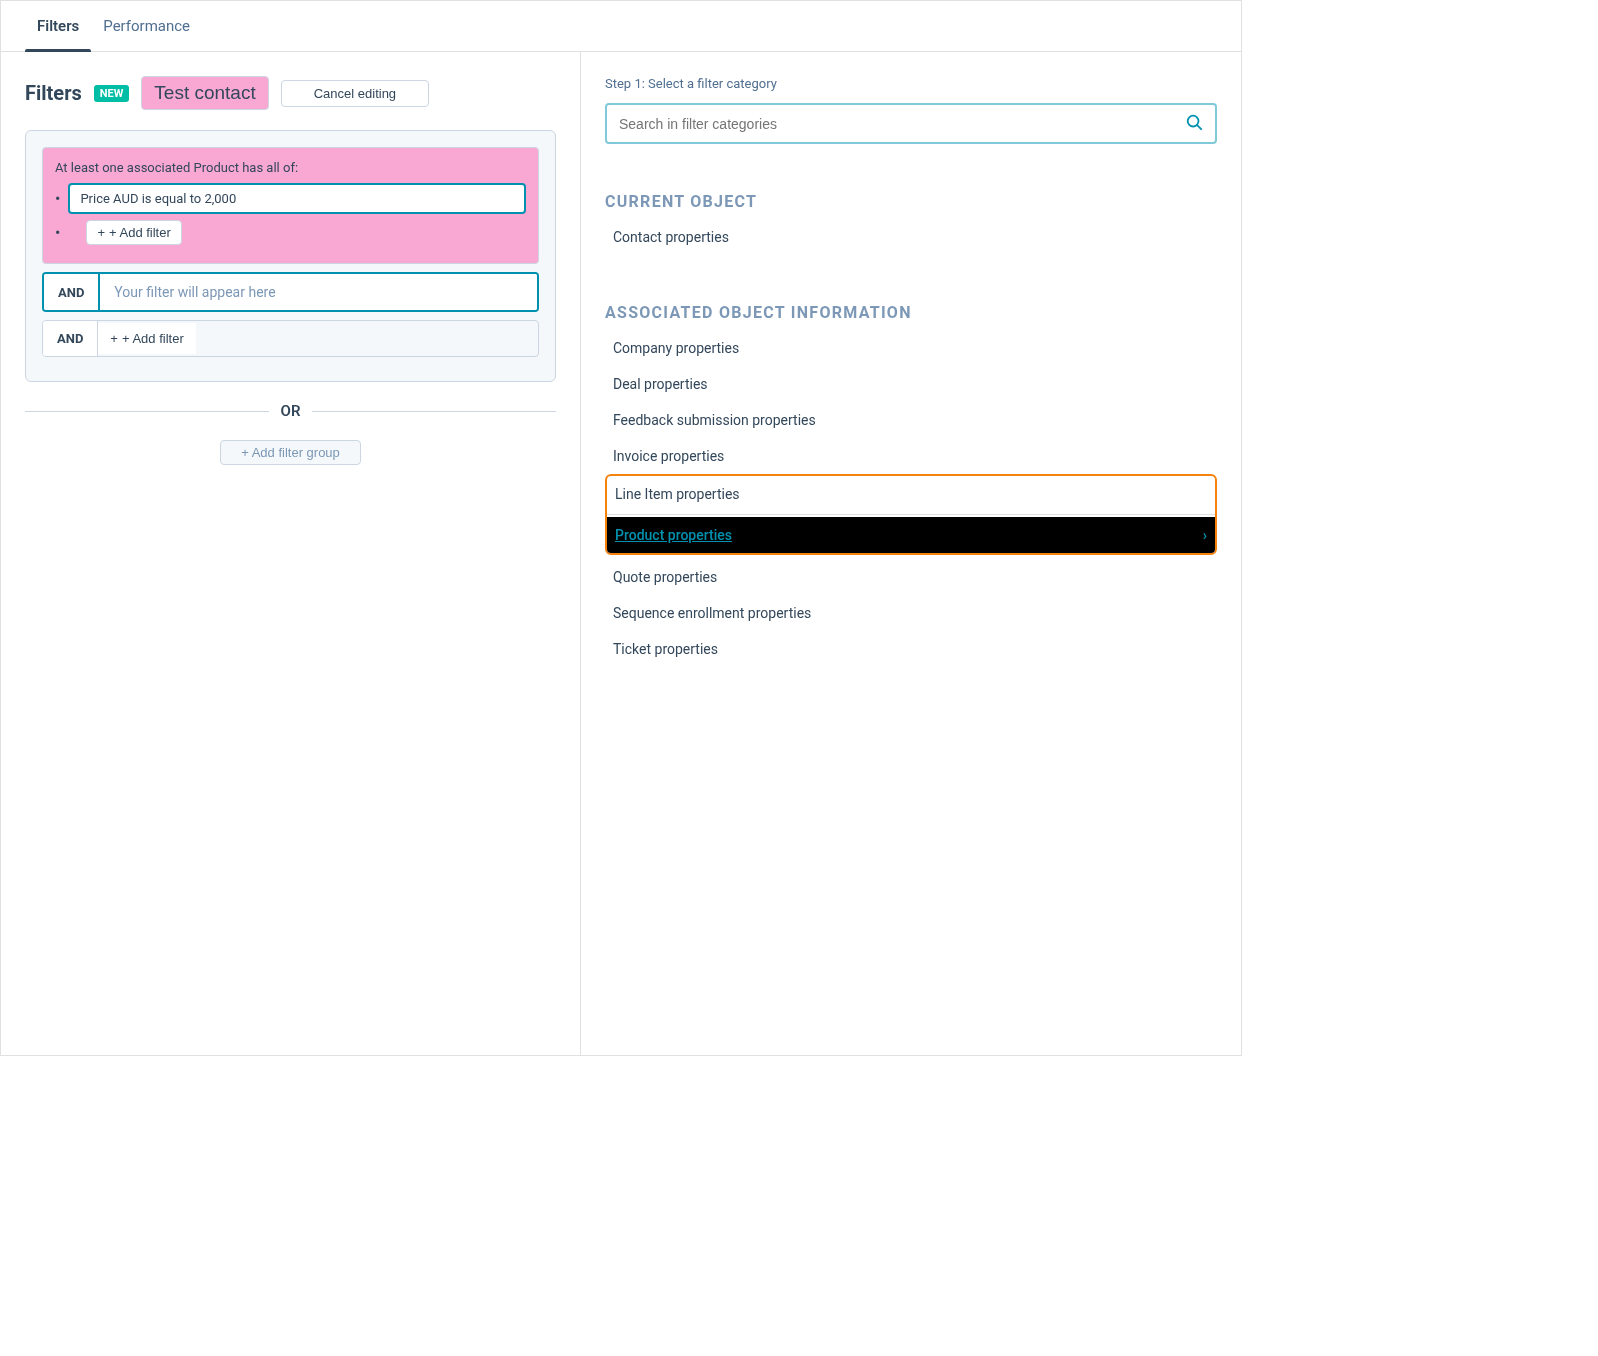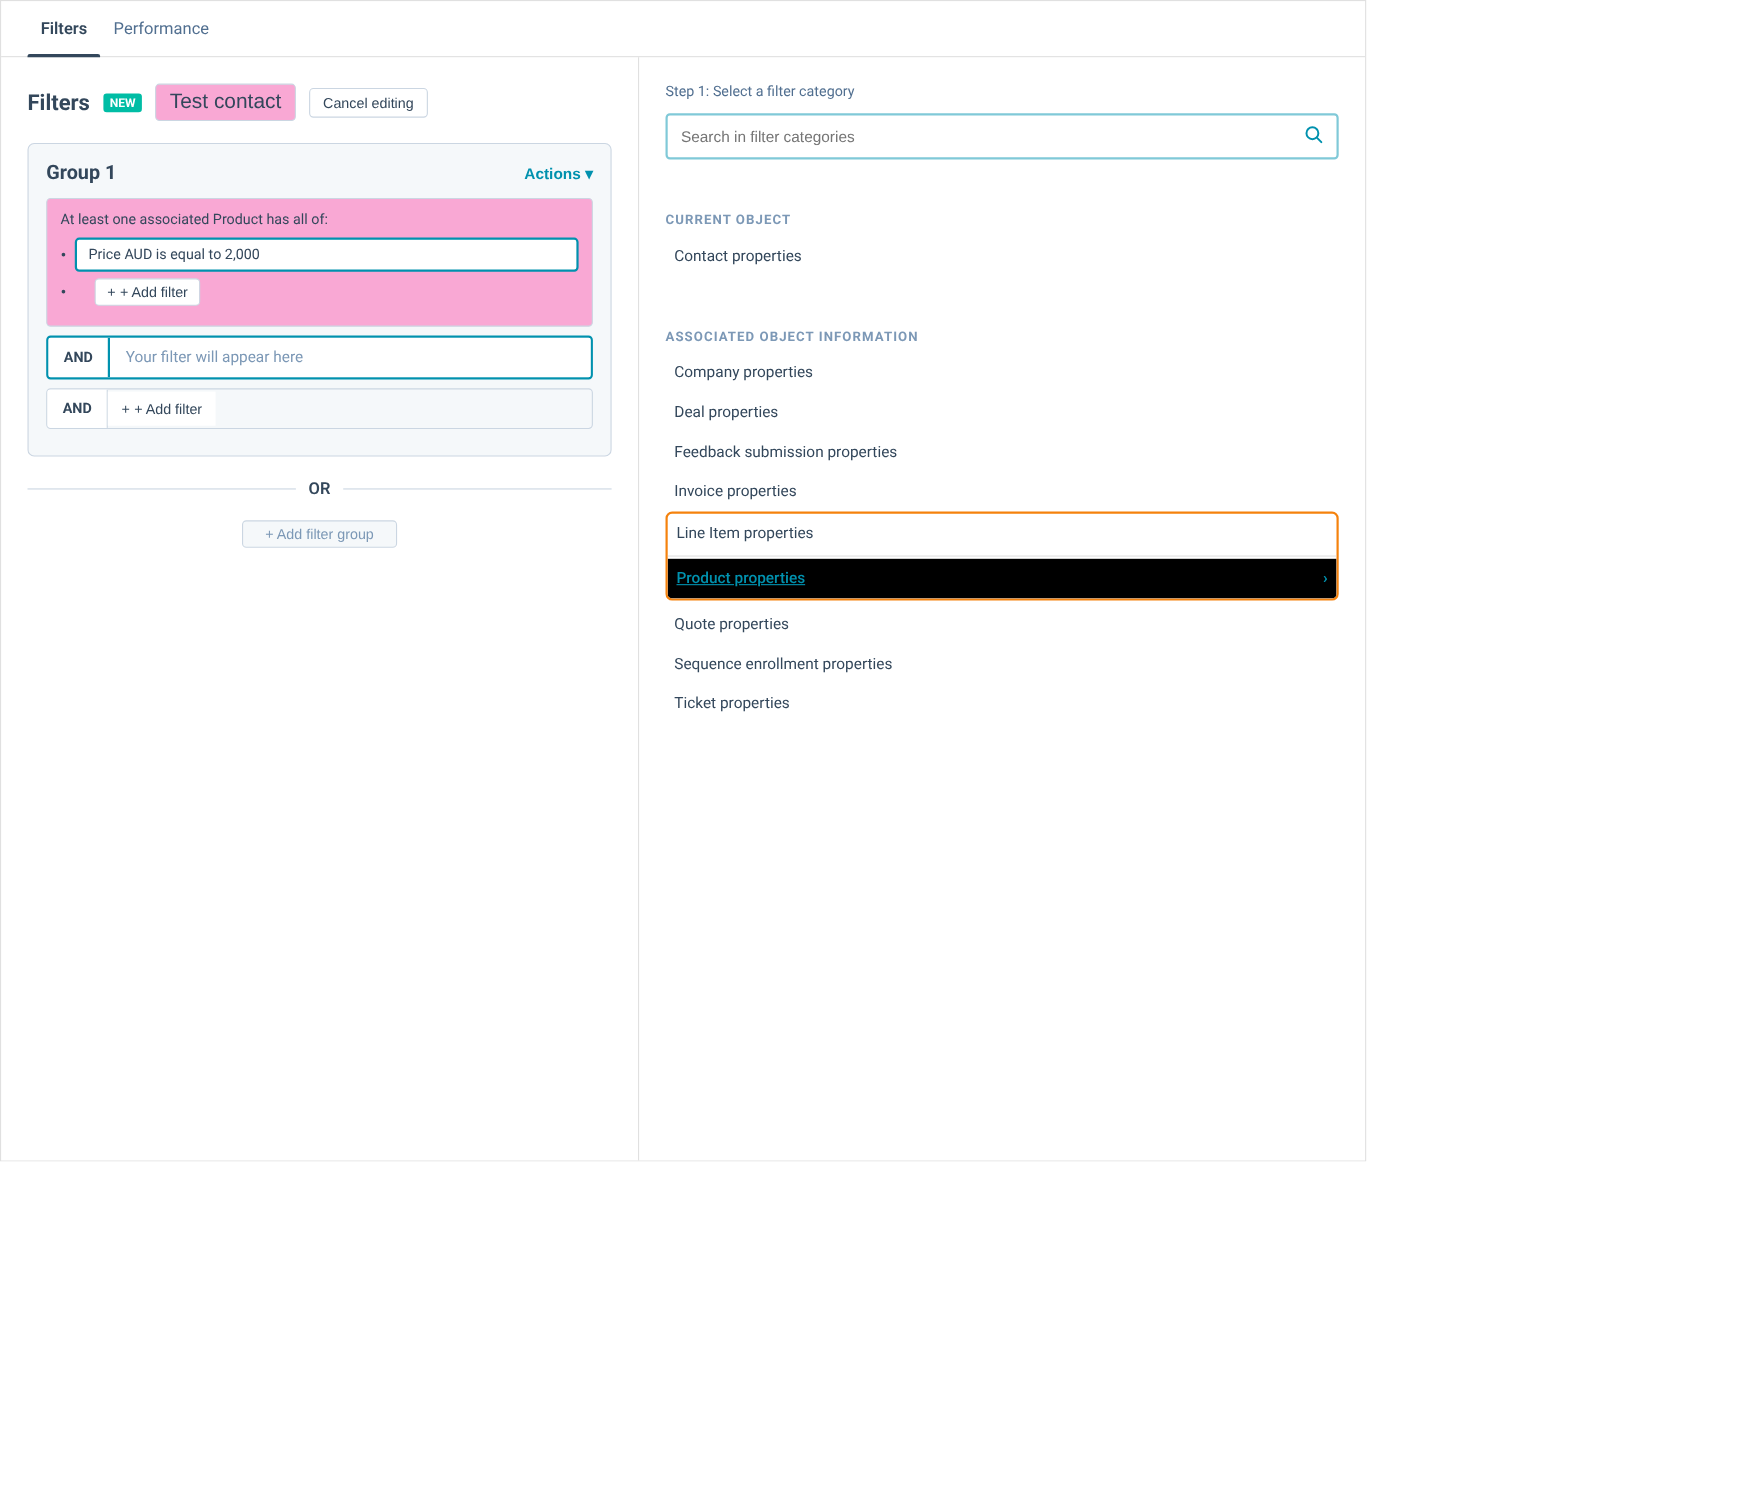--- a/index.html
+++ b/index.html
@@ -81,21 +81,21 @@
       color: #33475b;
       padding: 5px 12px;
       border-radius: 4px;
       font-size: 19px;
       cursor: pointer;
     }
     .cancel-editing-btn {
       border: 1px solid #cbd6e2;
       background: #fff;
       color: #33475b;
-      padding: 5px 12px;
+      padding: 5px 32px;
       border-radius: 4px;
       font-size: 13px;
       cursor: pointer;
     }
     
     .group-box {
       border: 1px solid #cbd6e2;
       border-radius: 6px;
       padding: 16px;
       background: #f5f8fa;
@@ -306,21 +306,21 @@
     }
     .search-icon-svg {
       color: #0091ae;
       flex-shrink: 0;
     }
     
     .category-section {
       margin-bottom: 20px;
     }
     .category-heading {
-      font-size: 12px;
+      font-size: 16px;
       font-weight: 700;
       color: #7c98b6;
       letter-spacing: 0.08em;
       text-transform: uppercase;
       margin-bottom: 8px;
       margin-top: 48px;
     }
     .category-item {
       padding: 10px 8px;
       font-size: 14px;
@@ -379,27 +379,20 @@
     <div class="left-panel">
 
       <div class="filters-header">
         <span class="filters-title">Filters</span>
         <span class="new-badge">NEW</span>
         <button class="test-contact-btn">Test contact</button>
         <button class="cancel-editing-btn">Cancel editing</button>
       </div>
 
       <div class="group-box">
-        <div class="group-header">
-          <span class="group-title">Group 1</span>
-          <button class="actions-btn">
-            <span>Actions</span>
-            <span>▾</span>
-          </button>
-        </div>
 
         <div class="condition-box">
           <div class="condition-title">At least one associated Product has all of:</div>
           <div class="filter-item">
             <span class="bullet">•</span>
             <div class="price-filter-box">
               <span>Price AUD is equal to 2,000</span>
             </div>
           </div>
           <div class="filter-item">

